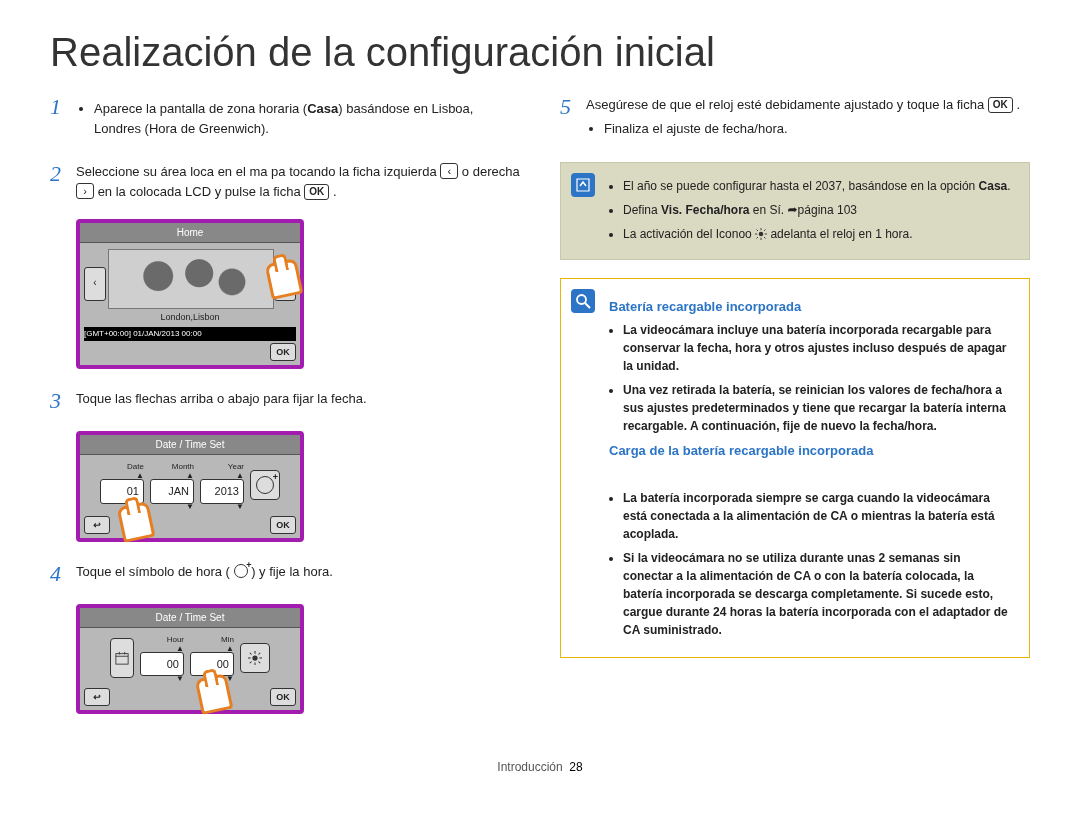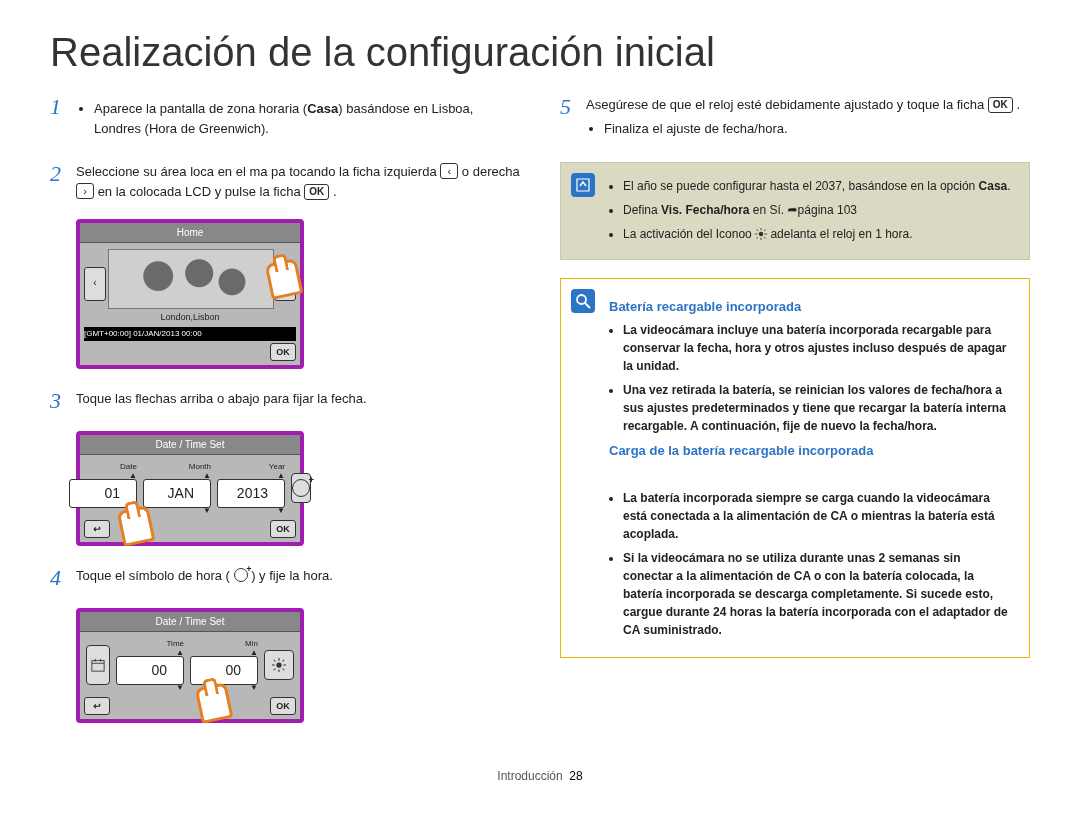--- a/index.html
+++ b/index.html
@@ -131,21 +131,21 @@
     width:8px; height:14px; background:#fff;
     border:3px solid #e67e22; border-bottom:none;
     border-radius:5px 5px 0 0;
   }
 
   .date-row { display:flex; gap:6px; justify-content:center; padding: 6px 0; }
   .date-col { text-align:right; }
   .date-label { font-size:8px; }
   .spin-box {
     width:34px; background:#fff; border:1px solid #333; border-radius:3px;
-    padding:3px 16px; font-size:14px;
+    padding:3px 4px; font-size:11px;
   }
   .arrow-tiny { font-size:8px; line-height:6px; }
   .clock-btn {
     width:28px; height:28px; border:1px solid #333; border-radius:4px;
     display:flex; align-items:center; justify-content:center;
     align-self:center; background:#ddd;
   }
   .clock-glyph {
     width:16px; height:16px; border:1.5px solid #333; border-radius:50%;
     position:relative;
@@ -295,21 +295,21 @@
         <div class="date-row">
           <div class="clock-btn" style="width:22px;height:38px;">
             <svg viewBox="0 0 16 16" width="14" height="14">
                 <rect x="1" y="3" width="14" height="12" fill="none" stroke="#333"></rect>
                 <line x1="1" y1="6" x2="15" y2="6" stroke="#333"></line>
                 <line x1="5" y1="1" x2="5" y2="4" stroke="#333"></line>
                 <line x1="11" y1="1" x2="11" y2="4" stroke="#333"></line>
               </svg>
           </div>
           <div class="date-col">
-            <div class="date-label">Time</div>
+            <div class="date-label">Hour</div>
             <div class="arrow-tiny">▲</div>
             <div class="spin-box">00</div>
             <div class="arrow-tiny">▼</div>
           </div>
           <div class="date-col">
             <div class="date-label">Min</div>
             <div class="arrow-tiny">▲</div>
             <div class="spin-box">00</div>
             <div class="arrow-tiny">▼</div>
           </div>

